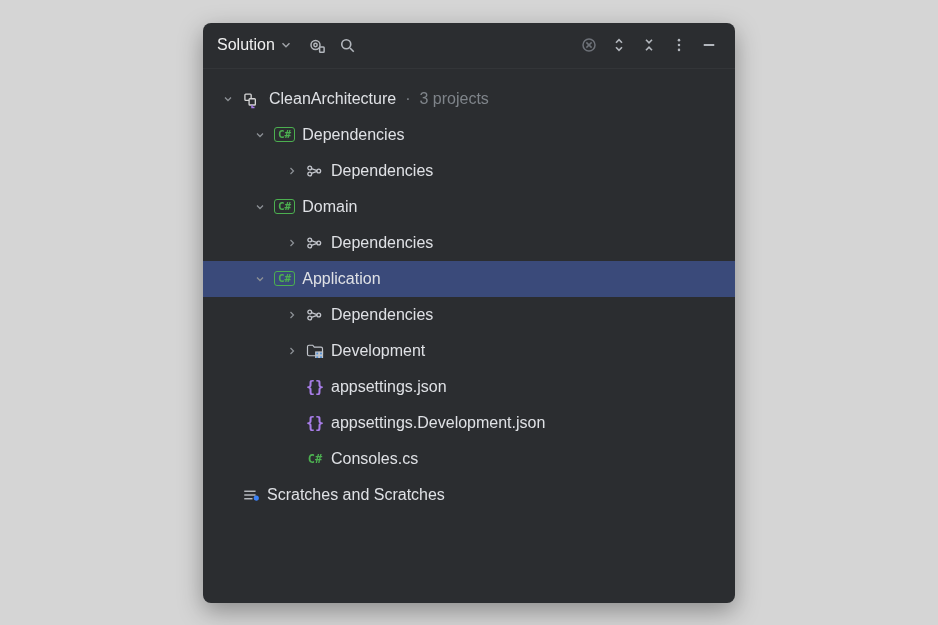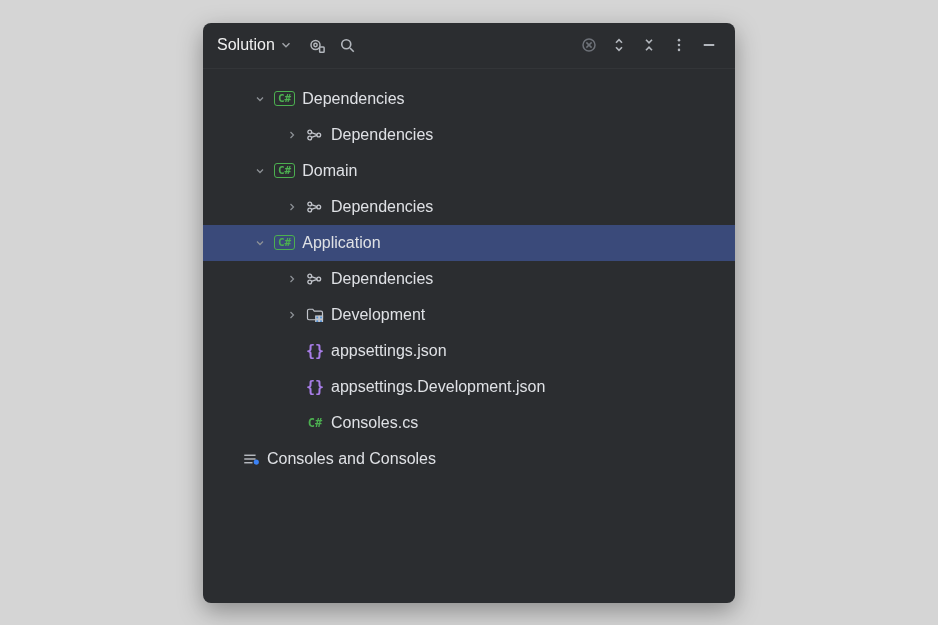--- a/index.html
+++ b/index.html
@@ -156,20 +156,37 @@
     </div>
     <div class="tb-icon">
       <svg viewBox="0 0 24 24" stroke="currentColor" stroke-width="2.5">
           <line x1="5" y1="12" x2="19" y2="12"></line>
         </svg>
     </div>
   </div>
 
   <div class="tree">
 
+    <div class="tree-row" style="padding-left:18px">
+      <span class="chev-ico">
+        <svg viewBox="0 0 24 24" fill="none" stroke="currentColor" stroke-width="2.5">
+            <polyline points="6 9 12 15 18 9"></polyline>
+          </svg>
+      </span>
+      <span class="sln-icon">
+        <svg viewBox="0 0 24 20" fill="none" stroke="currentColor" stroke-width="1.6">
+          <rect x="3.5" y="3" width="7.5" height="7.5" rx="1"></rect>
+          <rect x="8.5" y="8.5" width="7.5" height="7.5" rx="1" fill="#2b2d30"></rect>
+          <path d="M12 16 L12 19 L15 19" stroke="#a87de8" stroke-width="1.8"></path>
+        </svg>
+      </span>
+      <span class="label">CleanArchitecture</span>
+      <span class="dot-sep">·</span>
+      <span class="dim">3 projects</span>
+    </div>
 
     <div class="tree-row" style="padding-left:50px">
       <span class="chev-ico">
         <svg viewBox="0 0 24 24" fill="none" stroke="currentColor" stroke-width="2.5">
             <polyline points="6 9 12 15 18 9"></polyline>
           </svg>
       </span>
       <span class="cs-badge">C#</span>
       <span class="label">Dependencies</span>
     </div>
@@ -281,17 +298,17 @@
     <div class="tree-row" style="padding-left:18px">
       <span class="chev-ico placeholder"></span>
       <span class="scratch-icon">
         <svg viewBox="0 0 24 16" fill="none" stroke="currentColor" stroke-width="1.8">
           <line x1="3" y1="3" x2="18" y2="3"></line>
             <line x1="3" y1="8" x2="18" y2="8"></line>
             <line x1="3" y1="13" x2="14" y2="13"></line>
           <circle cx="19" cy="12" r="3.5" fill="#3b82f6" stroke="none"></circle>
         </svg>
       </span>
-      <span class="label">Consoles and Consoles</span>
+      <span class="label">Scratches and Scratches</span>
     </div>
 
   </div>
 </div>
 
 </body></html>

